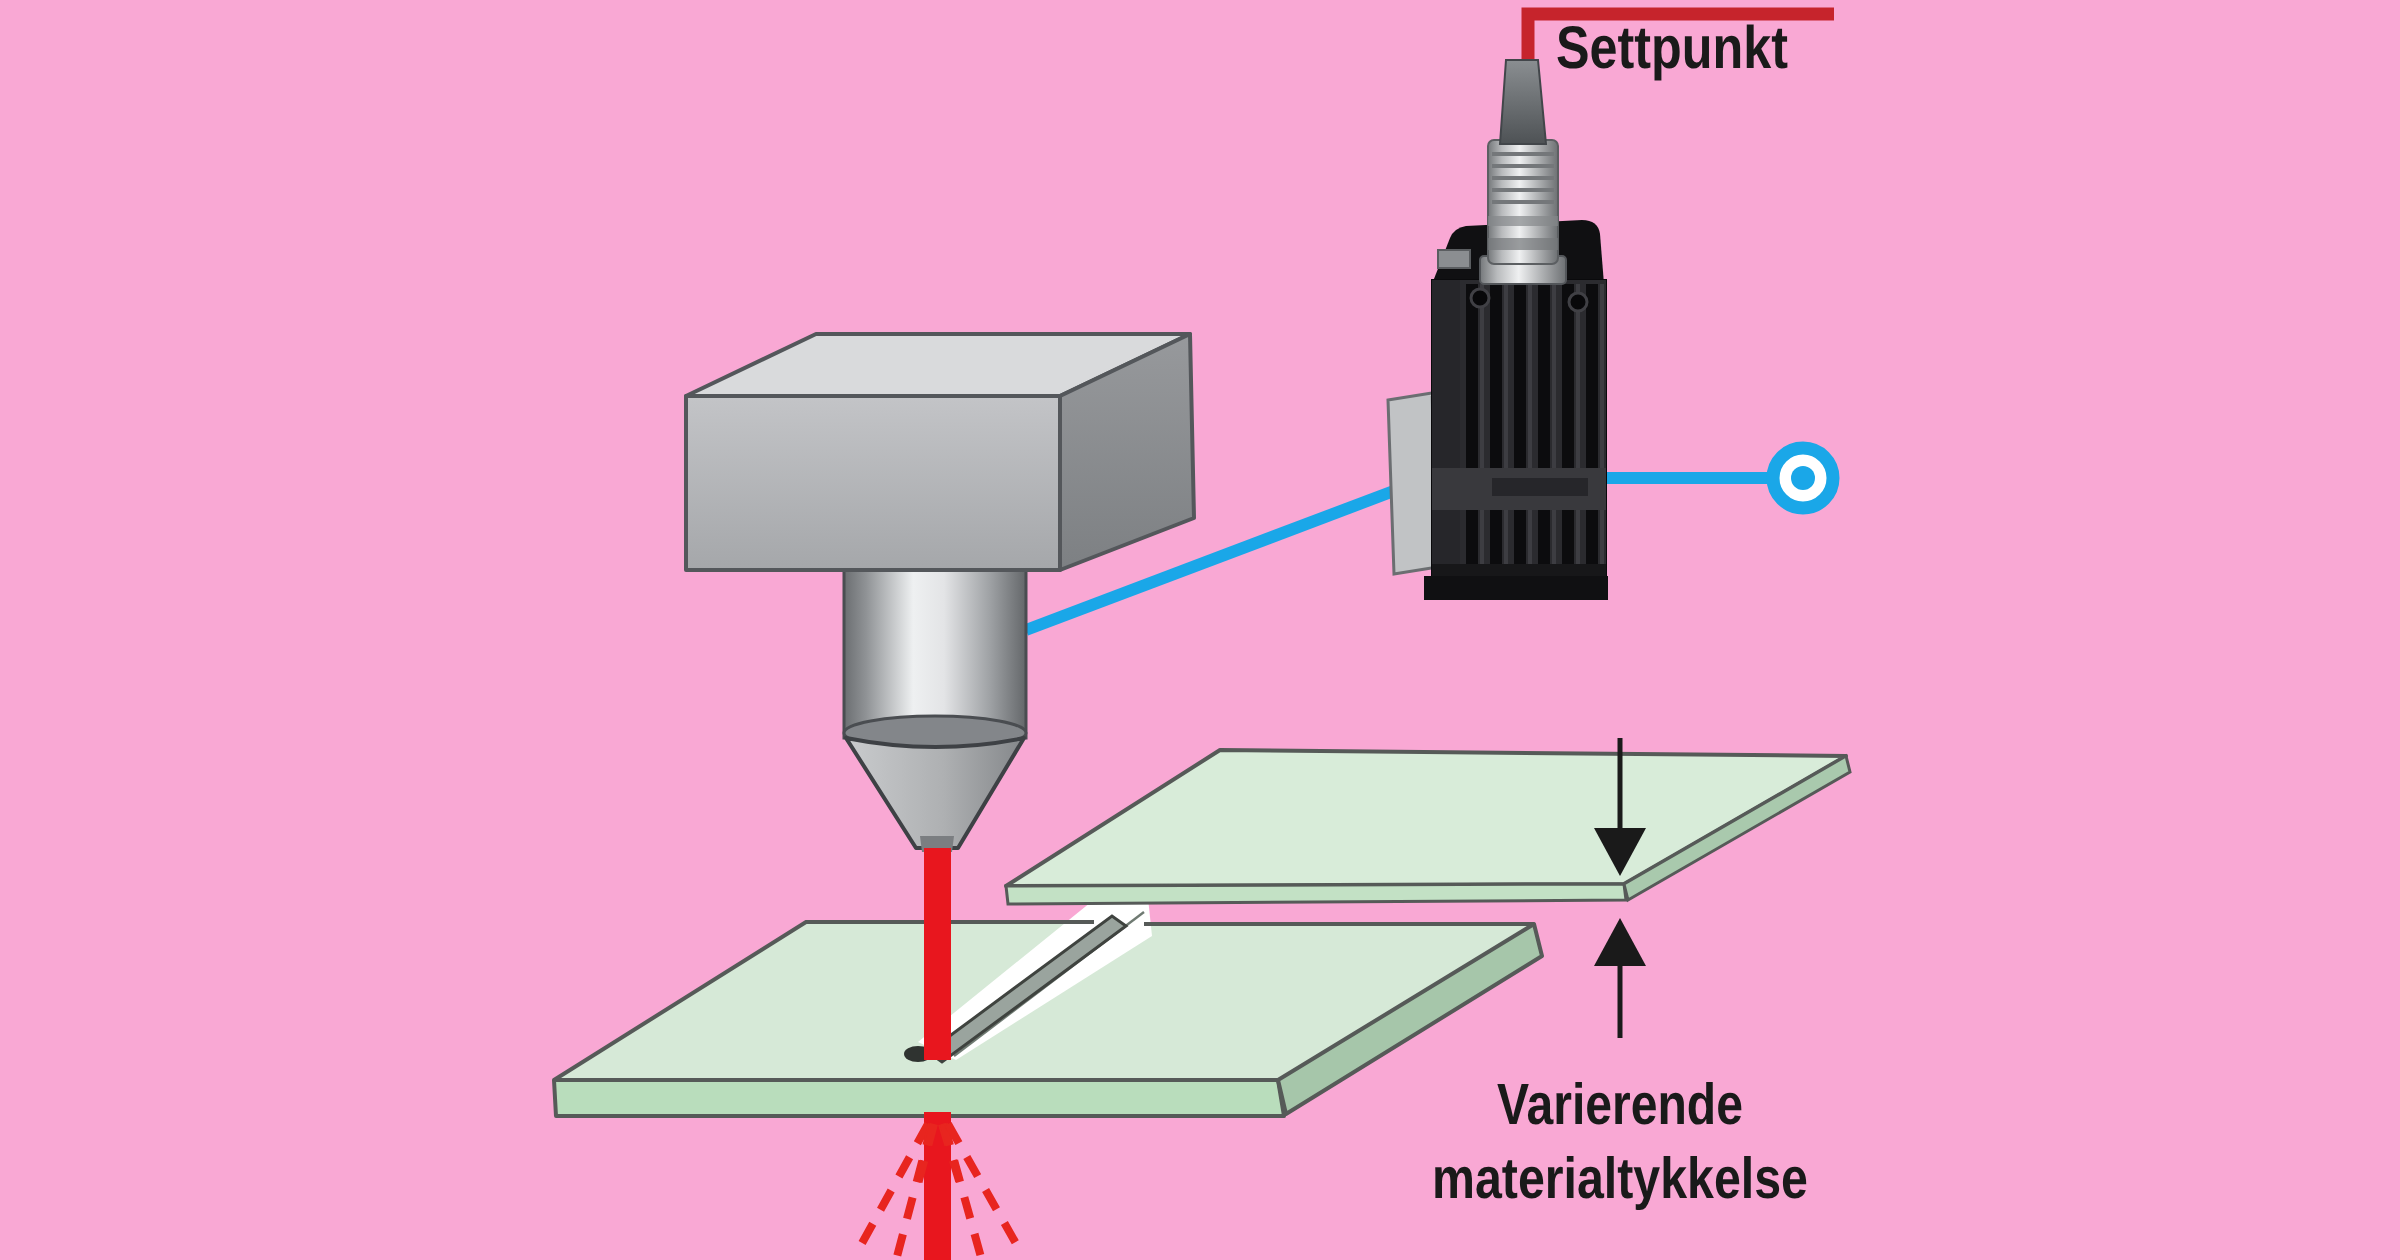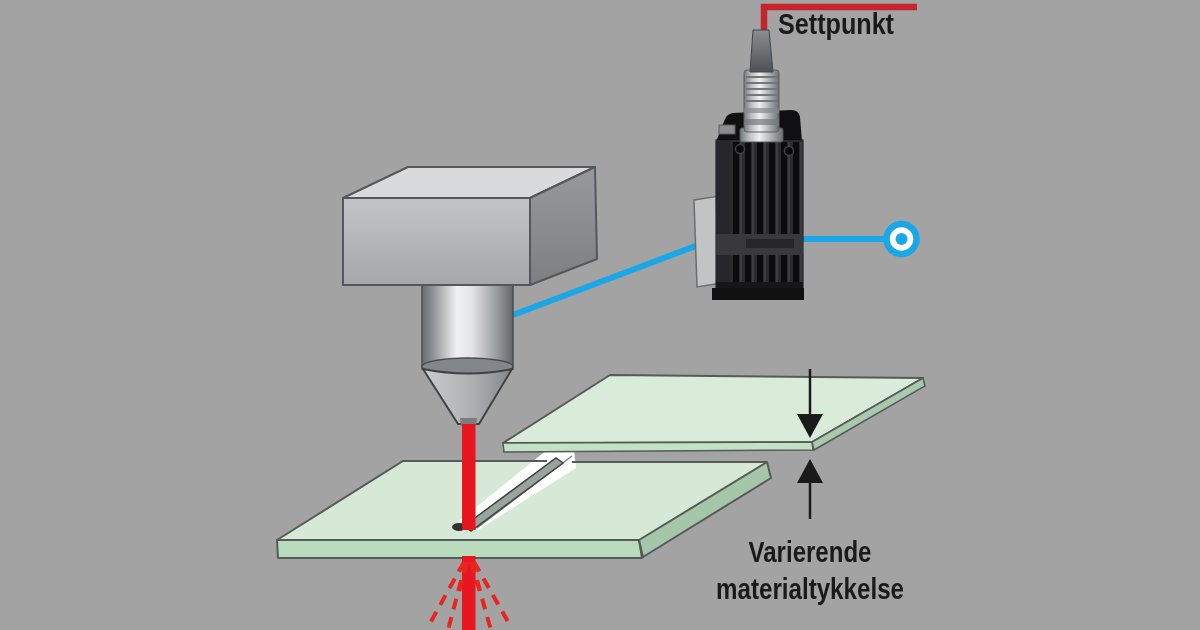--- a/index.html
+++ b/index.html
@@ -4,21 +4,21 @@
 <style>
   html, body {
     margin: 0;
     padding: 0;
     background: #ffffff;
   }
   .stage {
     position: relative;
     width: 1200px;
     height: 630px;
-    background: #a3a3a3;
+    background: #f9a8d4;
     overflow: hidden;
     font-family: "Liberation Sans", sans-serif;
   }
   svg { display: block; }
   text {
     font-family: "Liberation Sans", sans-serif;
     font-weight: 700;
     fill: #1a1a1a;
   }
 </style>

